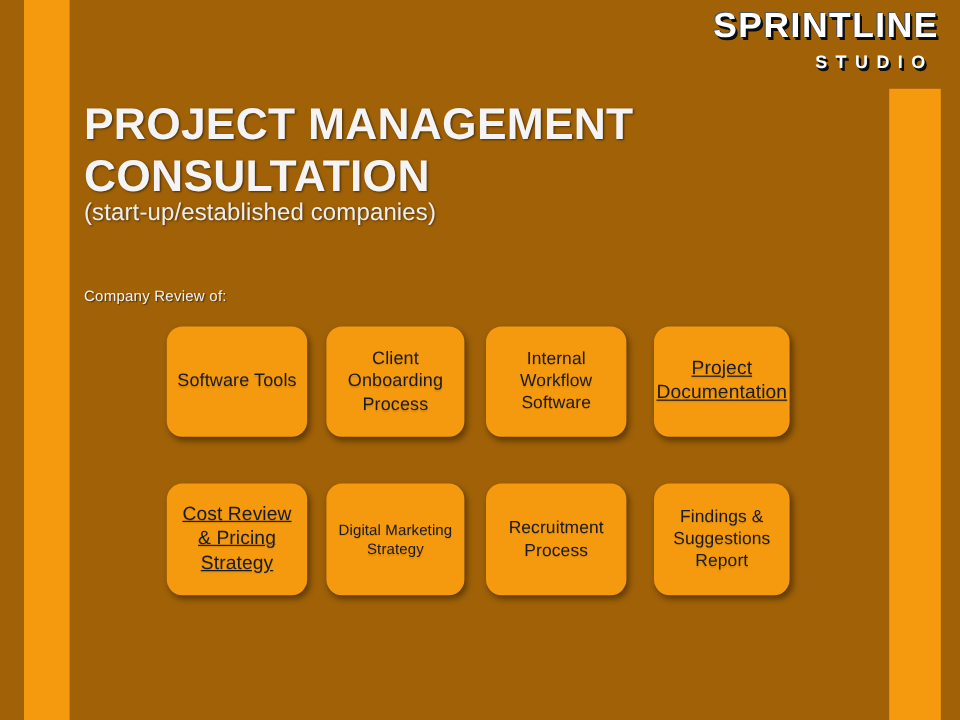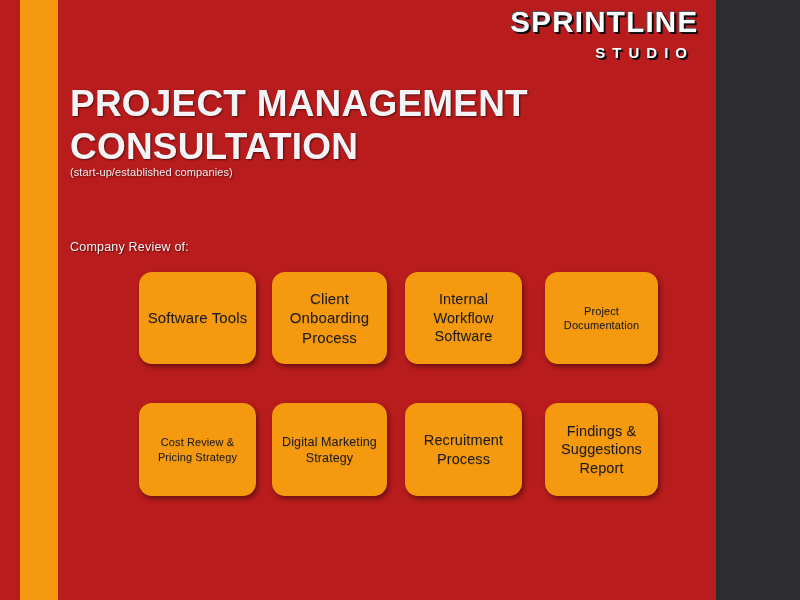--- a/index.html
+++ b/index.html
@@ -10,23 +10,23 @@
     width: 800px;
     height: 600px;
     overflow: hidden;
     background: #2e2d30;
     font-family: "Liberation Sans", sans-serif;
     -webkit-font-smoothing: antialiased;
   }
 
   .slide {
     position: relative;
-    width: 716px;
+    width: 800px;
     height: 600px;
-    background: #b91c1c;
+    background: #a16207;
     overflow: hidden;
   }
 
   
   .bar-left {
     position: absolute;
     left: 20px;
     top: 0;
     width: 38px;
     height: 600px;
@@ -88,21 +88,21 @@
     font-weight: 700;
     line-height: 1.17;
     letter-spacing: 0.2px;
     color: #f4f4f6;
     text-shadow: 1px 1px 2px rgba(0,0,0,0.55);
   }
   .subtitle {
     position: absolute;
     left: 70px;
     top: 166px;
-    font-size: 11px;
+    font-size: 20px;
     font-weight: 400;
     color: #eeeef0;
     letter-spacing: 0.1px;
     text-shadow: 1px 1px 2px rgba(0,0,0,0.5);
   }
   .section-label {
     position: absolute;
     left: 70px;
     top: 240px;
     font-size: 12.5px;
@@ -152,21 +152,21 @@
 
   
   .w-117 { width: 117px; }
   .w-115 { width: 115px; }
   .w-117b { width: 117px; }
   .w-113 { width: 113px; }
 
   .fs-15 { font-size: 15px; }
   .fs-14 { font-size: 14.5px; }
   .fs-13 { font-size: 12.5px; }
-  .fs-12 { font-size: 11px; }
+  .fs-12 { font-size: 16px; text-decoration: underline; }
 </style>
 </head>
 <body>
 
 <div class="slide">
 
   <div class="bar-left"></div>
   <div class="bar-right"></div>
 
   <div class="logo">

